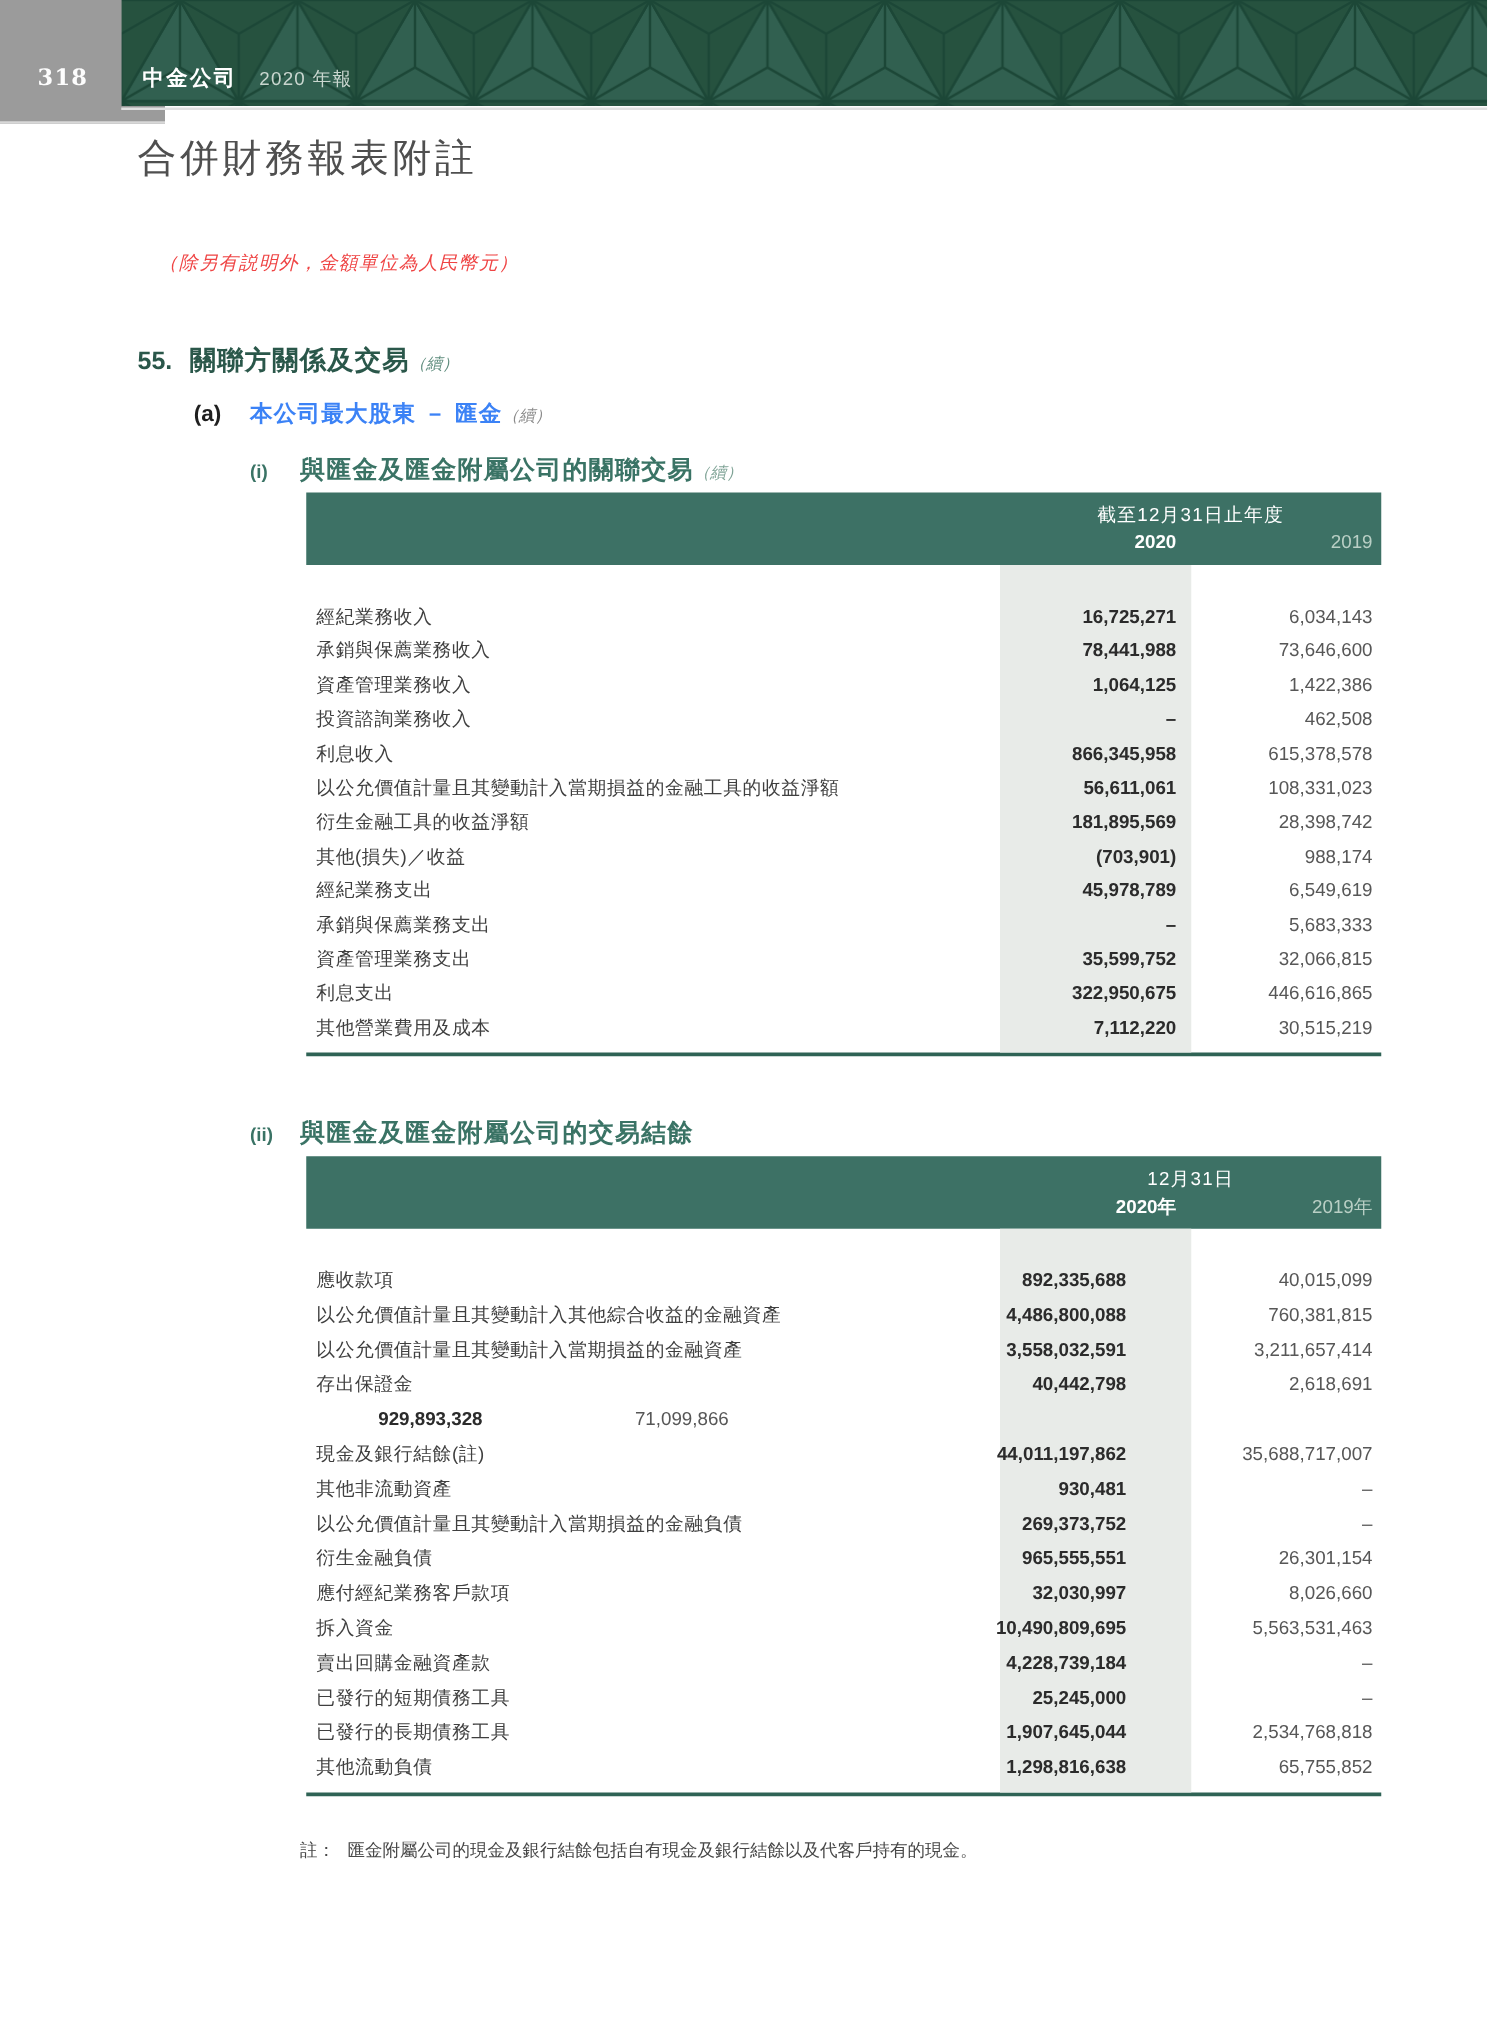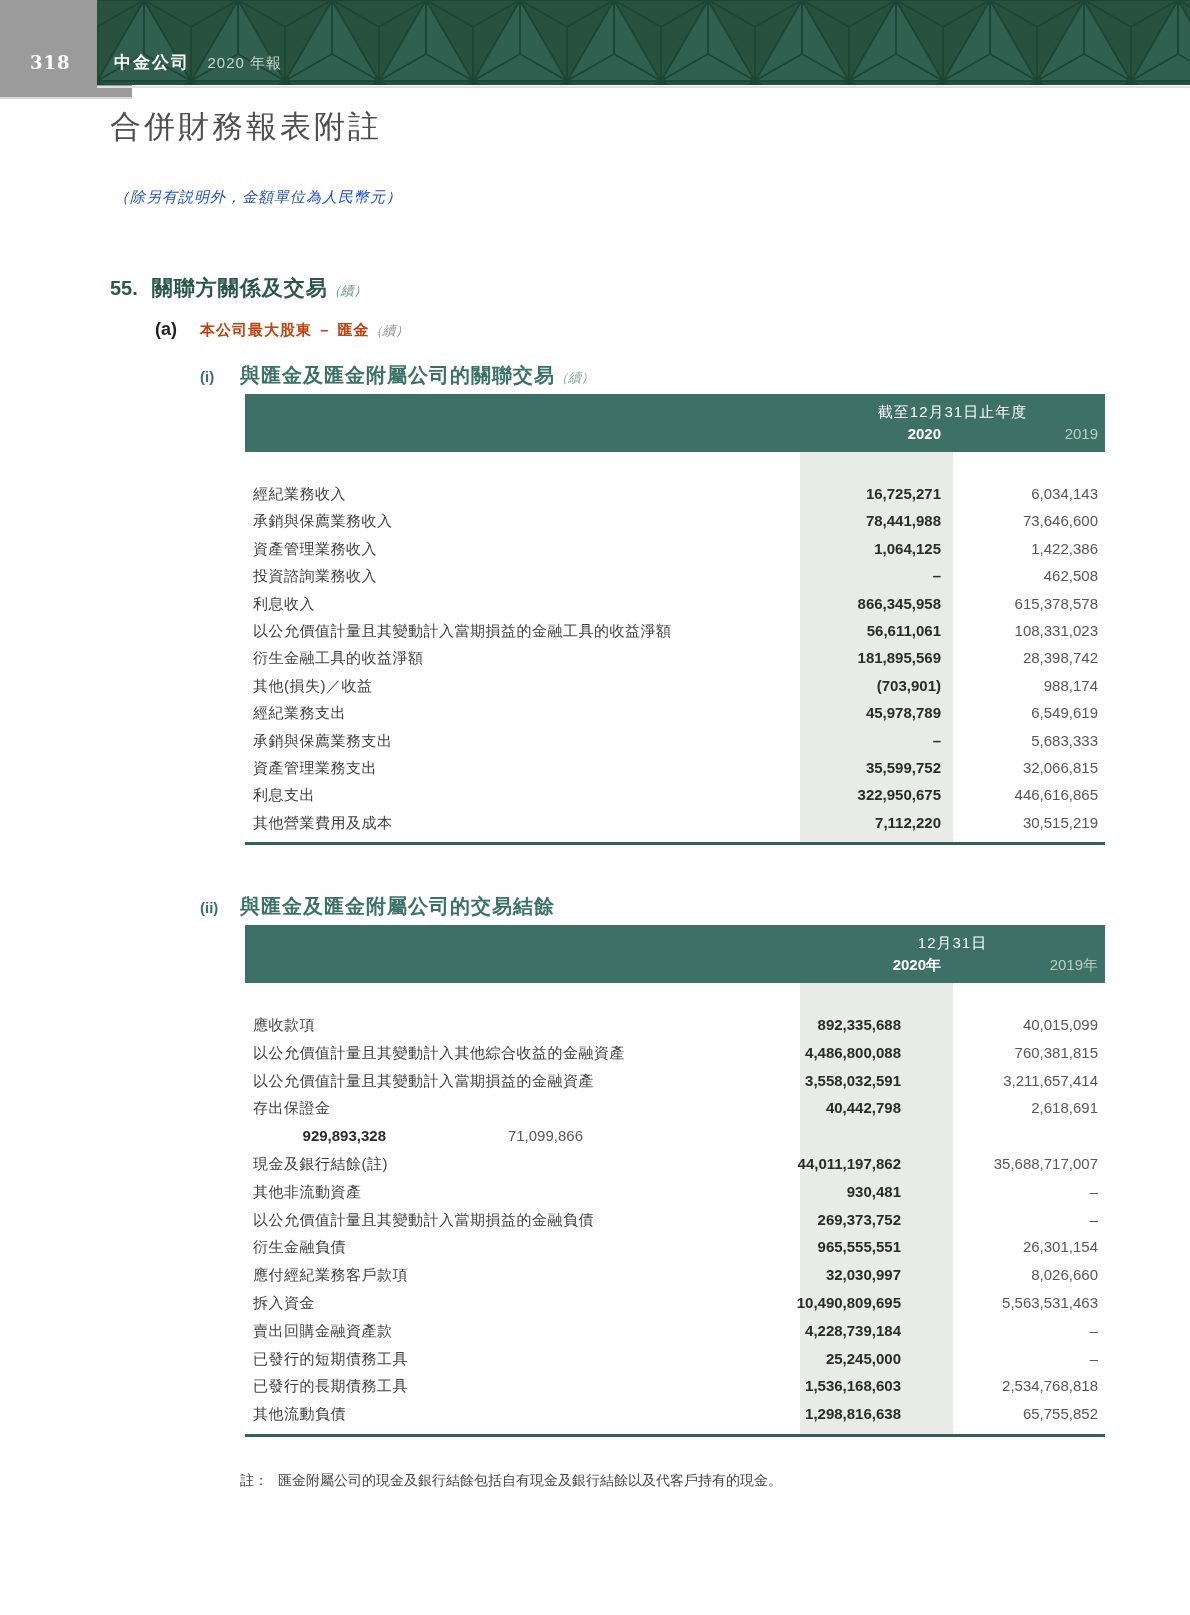--- a/index.html
+++ b/index.html
@@ -22,32 +22,32 @@
   .banner-text .brand{color:#ffffff;font-weight:bold;font-size:17px;letter-spacing:2px;}
   .banner-text .edition{color:#c9d6cf;font-size:15px;margin-left:13px;letter-spacing:1px;}
   .header-rule{position:absolute;left:97px;top:86px;width:1093px;height:2px;background:#e0e0e0;}
   
   .doc-title{
     position:absolute;left:110px;top:106px;margin:0;
     font-family:"DejaVu Serif","Liberation Serif",serif;font-weight:500;
     font-size:31px;color:#4f4f4f;letter-spacing:3px;
   }
   .doc-subtitle{
-    position:absolute;left:110px;top:184px;margin:4px;
+    position:absolute;left:110px;top:184px;margin:17px;
     font-family:Liberation Sans, sans-serif;font-style:italic;
-    font-size:15px;color:#1d4ed8;letter-spacing:1px;
+    font-size:15px;color:#ef4444;letter-spacing:1px;
   }
   .cont{font-style:italic;font-weight:normal;font-size:13px;}
   .h55{position:absolute;left:110px;top:274px;white-space:nowrap;}
   .h55 .num{font-weight:bold;font-size:20px;color:var(--accent-green,#2a574a);margin-right:14px;}
   .h55 .t{font-weight:bold;font-size:21px;color:var(--accent-green,#2a574a);letter-spacing:1px;}
   .h55 .cont{color:#5f8d7e;}
   .ha{position:absolute;left:155px;top:319px;white-space:nowrap;}
   .ha .num{font-weight:bold;font-size:18px;color:#1f1f1f;display:inline-block;width:45px;}
-  .ha .t{font-weight:bold;font-size:15px;color:#c2410c;letter-spacing:1px;font-family:Liberation Serif, serif;}
+  .ha .t{font-weight:bold;font-size:18px;color:#3b82f6;letter-spacing:1px;}
   .ha .cont{color:#8a8a8a;}
   .hsub{position:absolute;left:200px;white-space:nowrap;}
   .hsub .num{font-weight:bold;font-size:15px;color:var(--sub-green,#3a7365);display:inline-block;width:40px;}
   .hsub .t{font-weight:bold;font-size:20px;color:var(--sub-green,#3a7365);letter-spacing:1px;}
   .hsub .cont{color:#7fa396;}
   .hi{top:362px;}
   .hii{top:893px;}
   
   .fin-table{position:absolute;left:245px;width:860px;}
   .t1{top:394px;}
@@ -306,21 +306,21 @@
         </div>
 
         <div class="row">
           <span class="lbl">已發行的短期債務工具</span>
           <span class="v20">25,245,000</span>
           <span class="v19">–</span>
         </div>
 
         <div class="row">
           <span class="lbl">已發行的長期債務工具</span>
-          <span class="v20">1,536,168,603</span>
+          <span class="v20">1,907,645,044</span>
           <span class="v19">2,534,768,818</span>
         </div>
 
         <div class="row">
           <span class="lbl">其他流動負債</span>
           <span class="v20">1,298,816,638</span>
           <span class="v19">65,755,852</span>
         </div>
       </div>
   </section>

